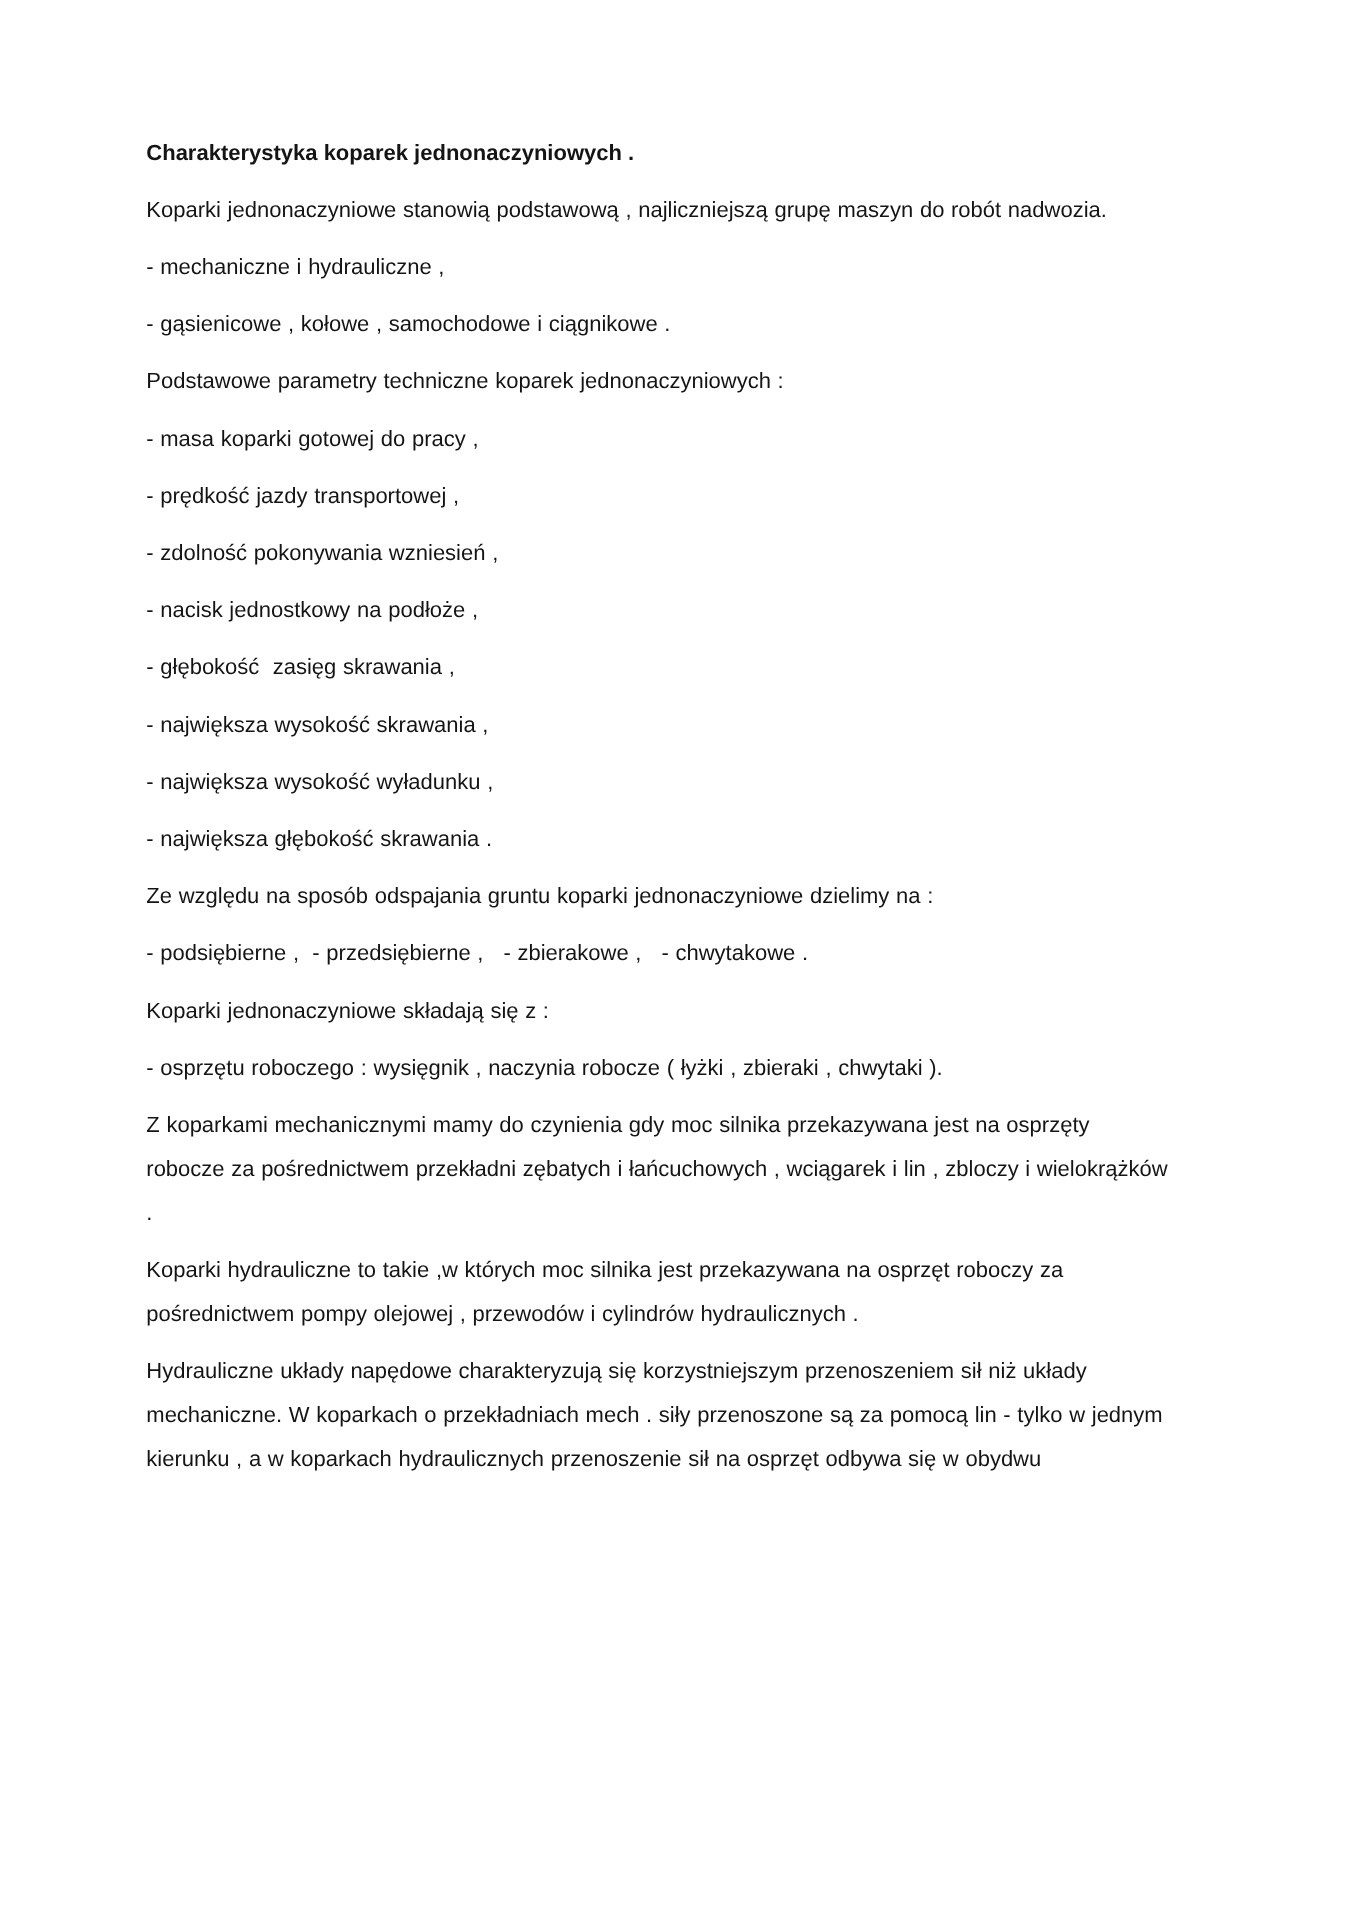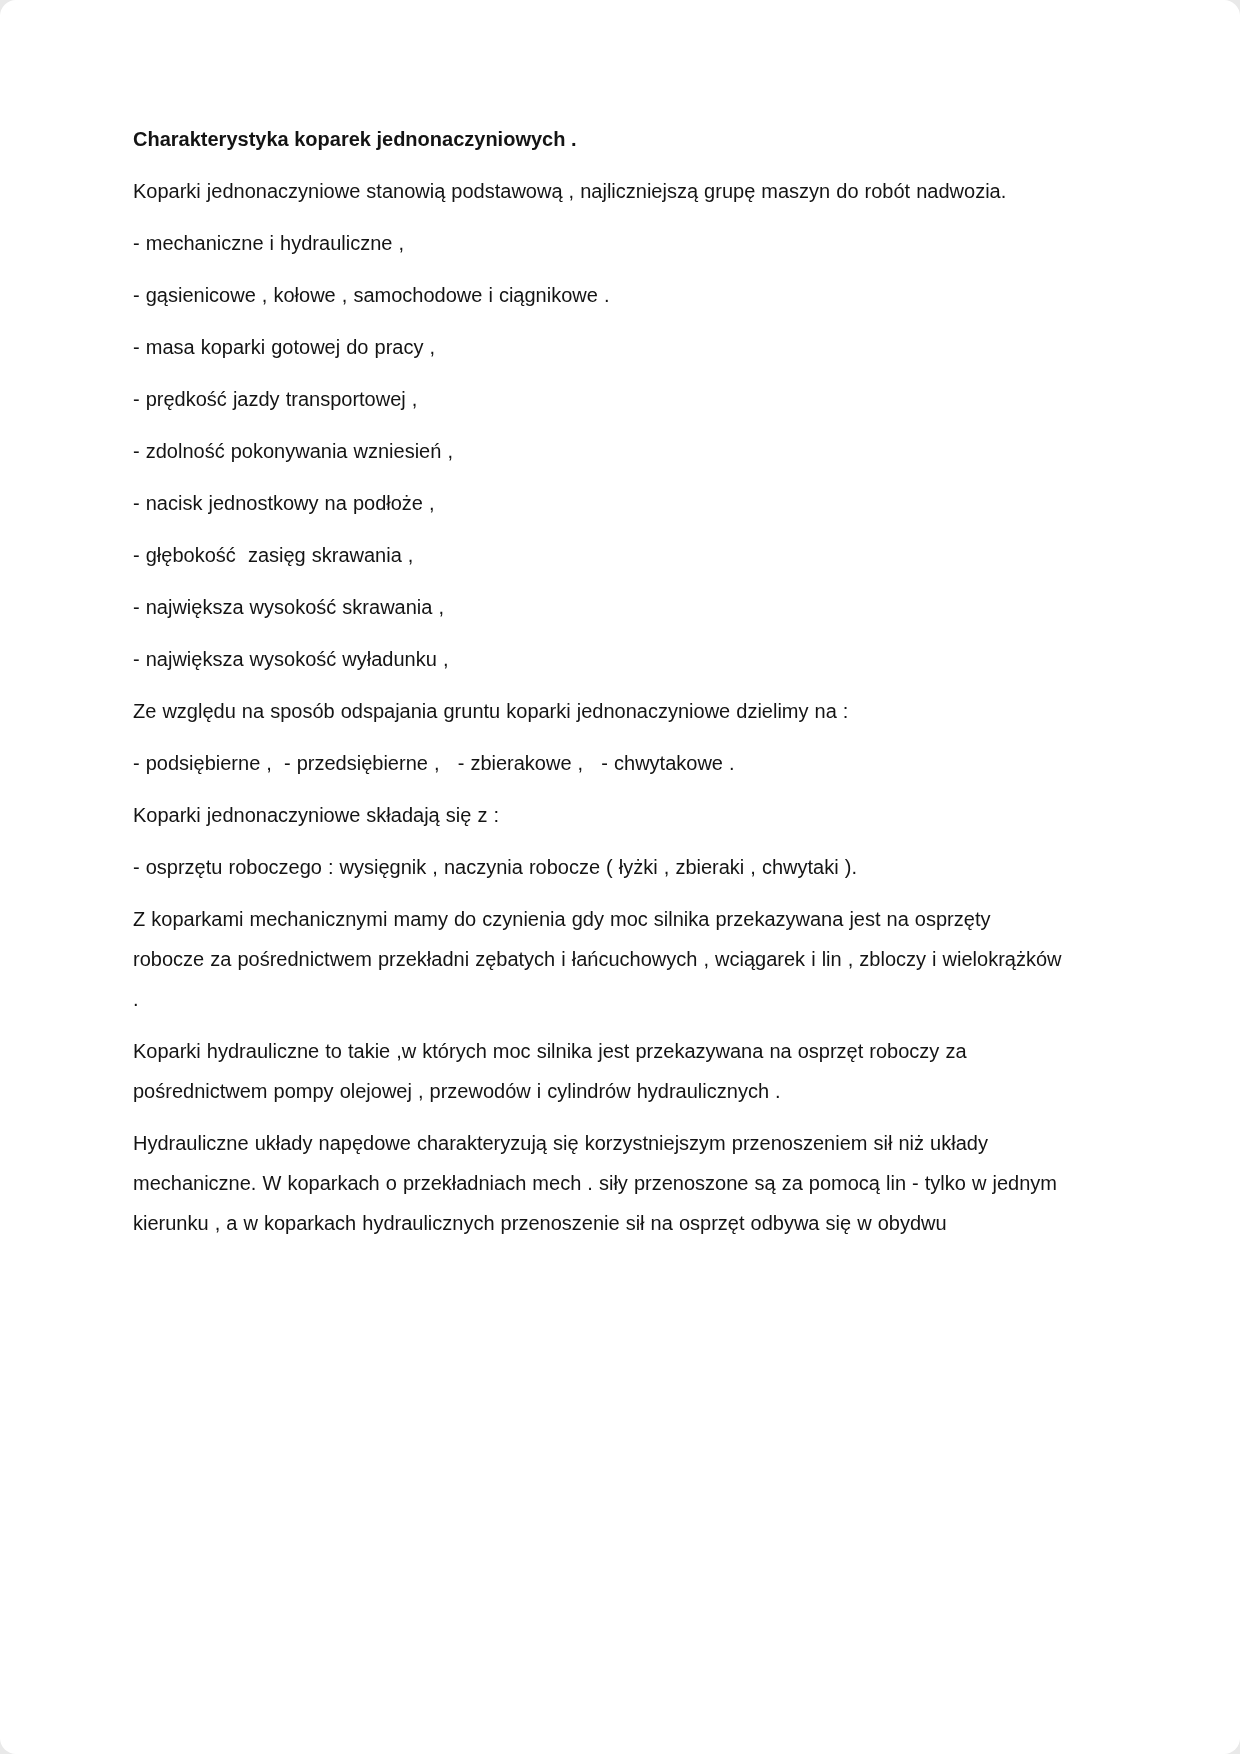--- a/index.html
+++ b/index.html
@@ -1,15 +1,15 @@
 <!DOCTYPE html>
 <html lang="pl"><head>
 <meta charset="utf-8">
 <style>
-  * { box-sizing: border-box; border-radius: 16px; }
+  * { box-sizing: border-box; }
   html { background: #e9e9e9; }
   body {
     width: 1240px;
     height: 1754px;
     margin: 0 auto;
     background: #ffffff;
     font-family: "Liberation Sans", sans-serif;
     color: #141414;
     overflow: hidden;
   }
@@ -39,27 +39,29 @@
 </style>
 </head>
 <body>
 
 <div class="doc-page">
   <div class="doc-content">
     <div class="doc-title">Charakterystyka koparek jednonaczyniowych .</div>
     <p class="doc-par">Koparki jednonaczyniowe stanowią podstawową , najliczniejszą grupę maszyn do robót nadwozia.</p>
     <p class="doc-par">- mechaniczne i hydrauliczne ,</p>
     <p class="doc-par">- gąsienicowe , kołowe , samochodowe i ciągnikowe .</p>
+    <p class="doc-par">Podstawowe parametry techniczne koparek jednonaczyniowych :</p>
     <p class="doc-par">- masa koparki gotowej do pracy ,</p>
     <p class="doc-par">- prędkość jazdy transportowej ,</p>
     <p class="doc-par">- zdolność pokonywania wzniesień ,</p>
     <p class="doc-par">- nacisk jednostkowy na podłoże ,</p>
     <p class="doc-par">- głębokość  zasięg skrawania ,</p>
     <p class="doc-par">- największa wysokość skrawania ,</p>
     <p class="doc-par">- największa wysokość wyładunku ,</p>
+    <p class="doc-par">- największa głębokość skrawania .</p>
     <p class="doc-par">Ze względu na sposób odspajania gruntu koparki jednonaczyniowe dzielimy na :</p>
     <p class="doc-par">- podsiębierne ,  - przedsiębierne ,   - zbierakowe ,   - chwytakowe .</p>
     <p class="doc-par">Koparki jednonaczyniowe składają się z :</p>
     <p class="doc-par">- osprzętu roboczego : wysięgnik , naczynia robocze ( łyżki , zbieraki , chwytaki ).</p>
     <p class="doc-par">Z koparkami mechanicznymi mamy do czynienia gdy moc silnika przekazywana jest na osprzęty robocze za pośrednictwem przekładni zębatych i łańcuchowych , wciągarek i lin , zbloczy i wielokrążków .</p>
     <p class="doc-par">Koparki hydrauliczne to takie ,w których moc silnika jest przekazywana na osprzęt roboczy za pośrednictwem pompy olejowej , przewodów i cylindrów hydraulicznych .</p>
     <p class="doc-par">Hydrauliczne układy napędowe charakteryzują się korzystniejszym przenoszeniem sił niż układy mechaniczne. W koparkach o przekładniach mech . siły przenoszone są za pomocą lin - tylko w jednym kierunku , a w koparkach hydraulicznych przenoszenie sił na osprzęt odbywa się w obydwu</p>
   </div>
 </div>
 

